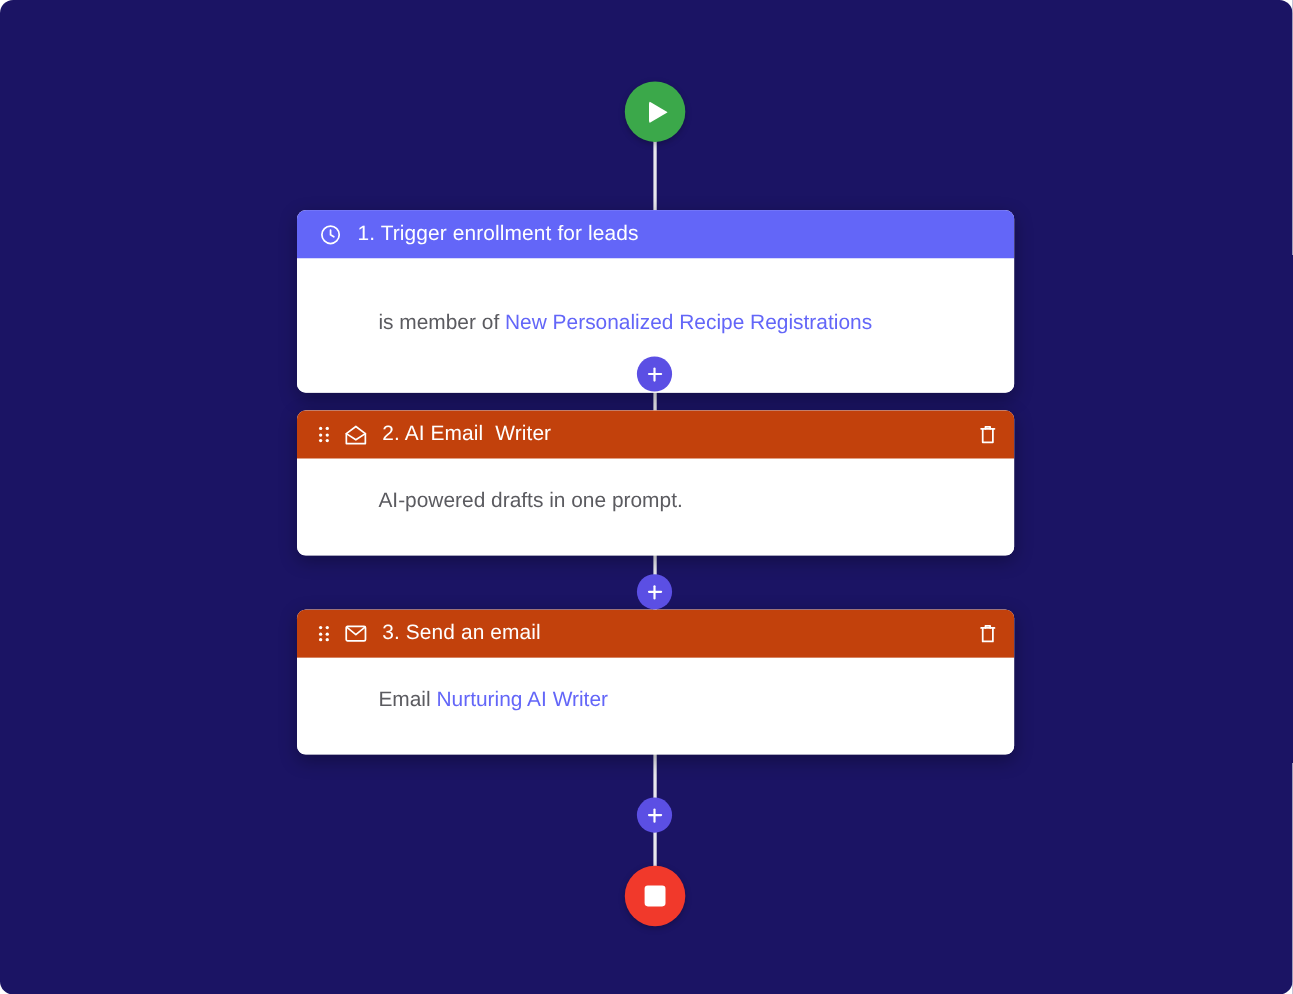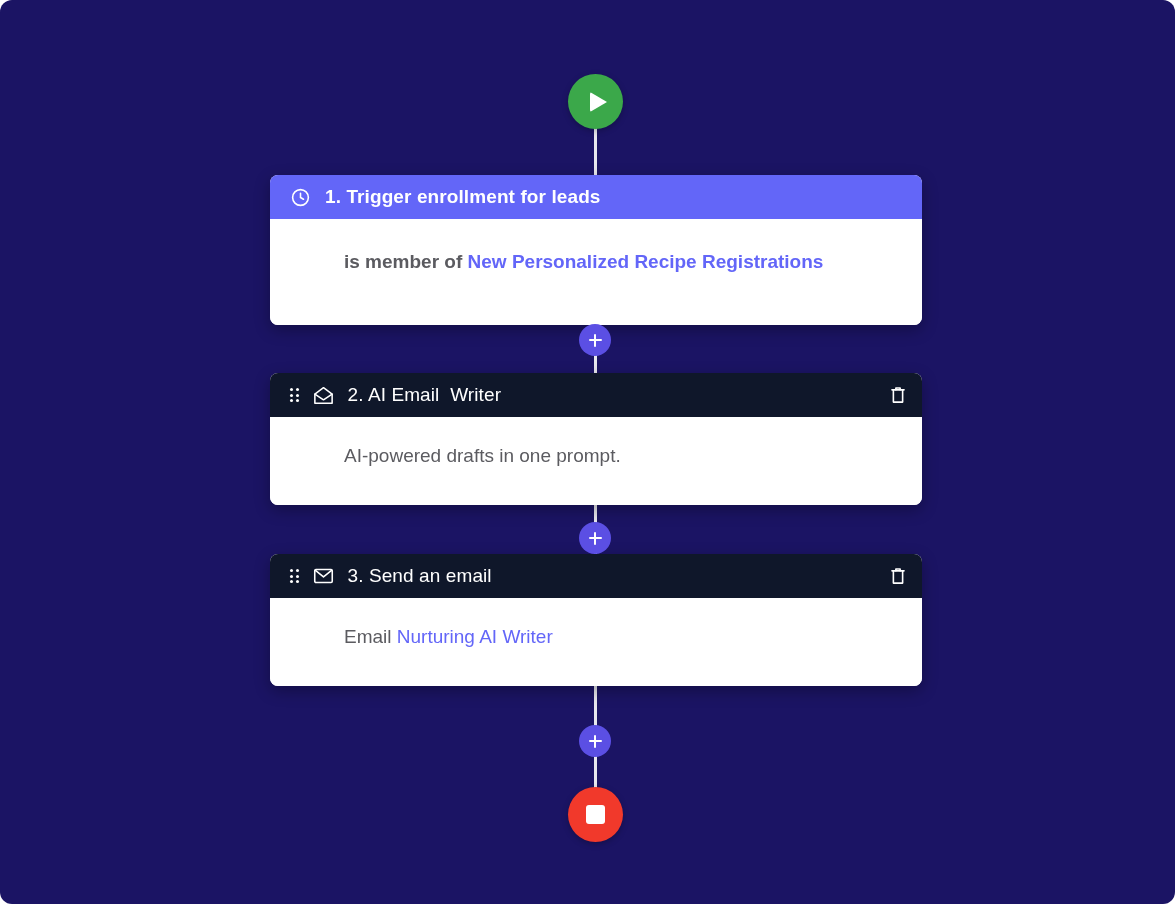--- a/index.html
+++ b/index.html
@@ -113,21 +113,21 @@
   }
 
   .card-header {
     height: 44px;
     display: flex;
     align-items: center;
     padding: 0 16px 0 20px;
     box-sizing: border-box;
   }
   .card-header.trigger { background: #6366F8; }
-  .card-header.action  { background: #0f172a; align-items: center; }
+  .card-header.action  { background: #c2410c; align-items: center; }
 
   .card-title {
     color: #ffffff;
     font-size: 19px;
     letter-spacing: 0.1px;
     white-space: pre;
     flex: 1;
   }
 
   .card-body {
@@ -138,22 +138,22 @@
   .body-text {
     font-size: 19px;
     color: #5B5B60;
     line-height: 1.35;
     white-space: pre-wrap;
   }
   .body-link {
     color: #6366F8;
   }
 
-  .card-1 { top: 175px; font-weight: bold; }
-  .card-1 .card-body { padding: 30px 0 50px 74px; }
+  .card-1 { top: 191px; }
+  .card-1 .card-body { padding: 46px 0 50px 74px; }
   .card-2 { top: 373px; }
   .card-3 { top: 554px; }
 
   
   .hdr-icon {
     display: inline-flex;
     align-items: center;
     justify-content: center;
     flex: none;
   }

